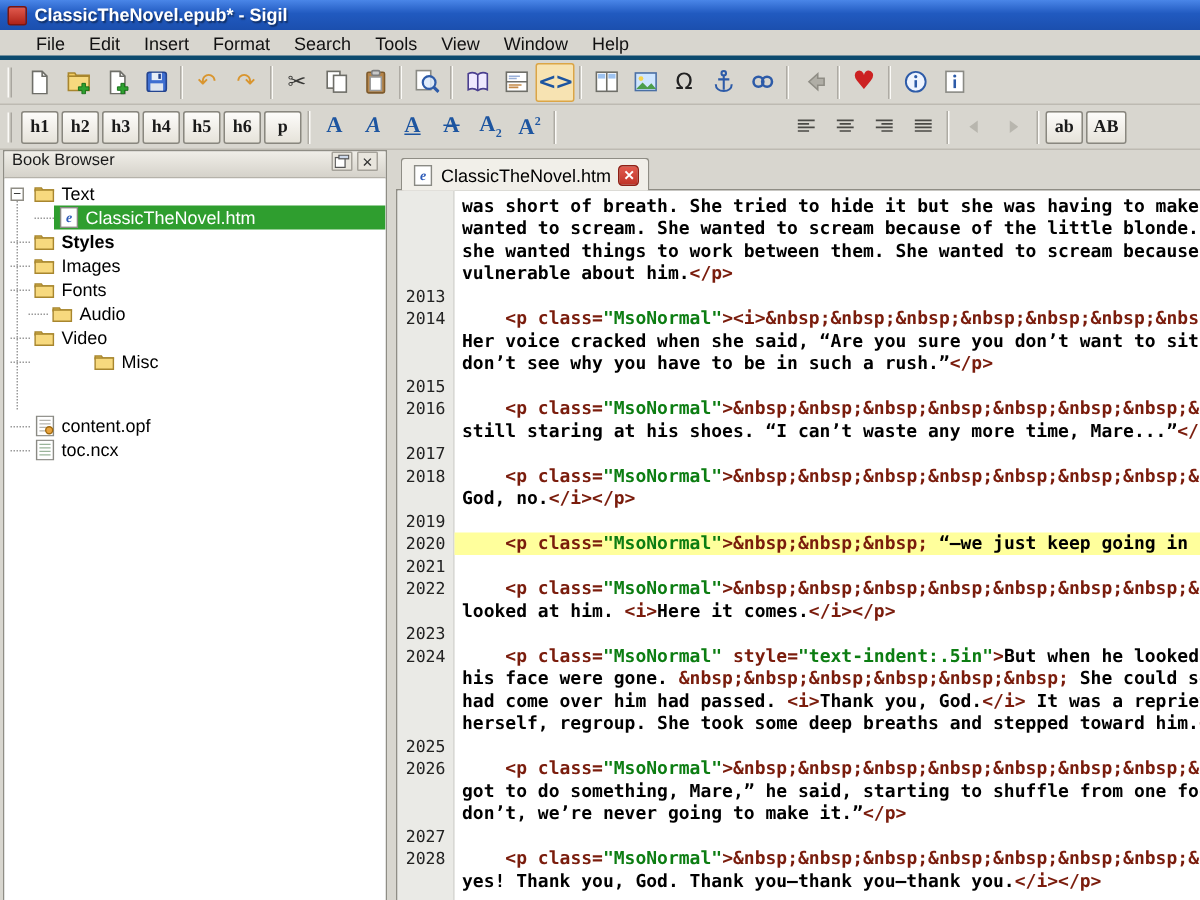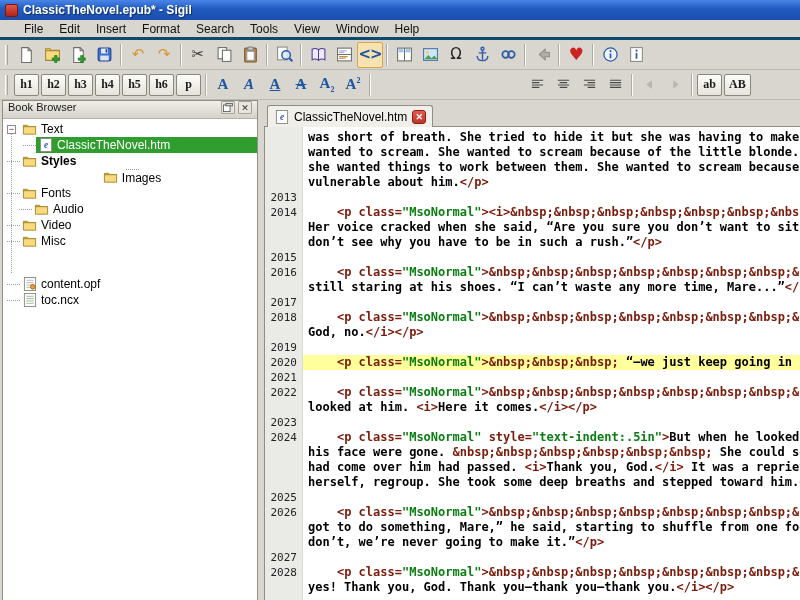--- a/index.html
+++ b/index.html
@@ -324,21 +324,21 @@
             <span class="band">
               <span class="ticon">
                 <svg viewBox="0 0 16 16" width="15" height="15">
                   <path d="M1.5 5.5v-2h4.5l1 1.5h7.5v.5z" fill="#f3cd62" stroke="#a8862e"></path>
                   <path d="M1.5 5h13v8h-13z" fill="#f7d97e" stroke="#a8862e"></path>
                 </svg>
               </span>
               <span class="tlabel">Styles</span>
             </span>
           </div>
-          <div class="tree-item" style="padding-left: 4px; flex-direction: column;">
+          <div class="tree-item" style="padding-left: 4px;">
             <span class="dots"></span>
             <span class="band">
               <span class="ticon">
                 <svg viewBox="0 0 16 16" width="15" height="15">
                   <path d="M1.5 5.5v-2h4.5l1 1.5h7.5v.5z" fill="#f3cd62" stroke="#a8862e"></path>
                   <path d="M1.5 5h13v8h-13z" fill="#f7d97e" stroke="#a8862e"></path>
                 </svg>
               </span>
               <span class="tlabel">Images</span>
             </span>
@@ -372,21 +372,21 @@
             <span class="band">
               <span class="ticon">
                 <svg viewBox="0 0 16 16" width="15" height="15">
                   <path d="M1.5 5.5v-2h4.5l1 1.5h7.5v.5z" fill="#f3cd62" stroke="#a8862e"></path>
                   <path d="M1.5 5h13v8h-13z" fill="#f7d97e" stroke="#a8862e"></path>
                 </svg>
               </span>
               <span class="tlabel">Video</span>
             </span>
           </div>
-          <div class="tree-item" style="padding-left: 4px;">
+          <div class="tree-item" style="padding-left: 4px; gap: 40px;">
             <span class="dots"></span>
             <span class="band">
               <span class="ticon">
                 <svg viewBox="0 0 16 16" width="15" height="15">
                   <path d="M1.5 5.5v-2h4.5l1 1.5h7.5v.5z" fill="#f3cd62" stroke="#a8862e"></path>
                   <path d="M1.5 5h13v8h-13z" fill="#f7d97e" stroke="#a8862e"></path>
                 </svg>
               </span>
               <span class="tlabel">Misc</span>
             </span>

